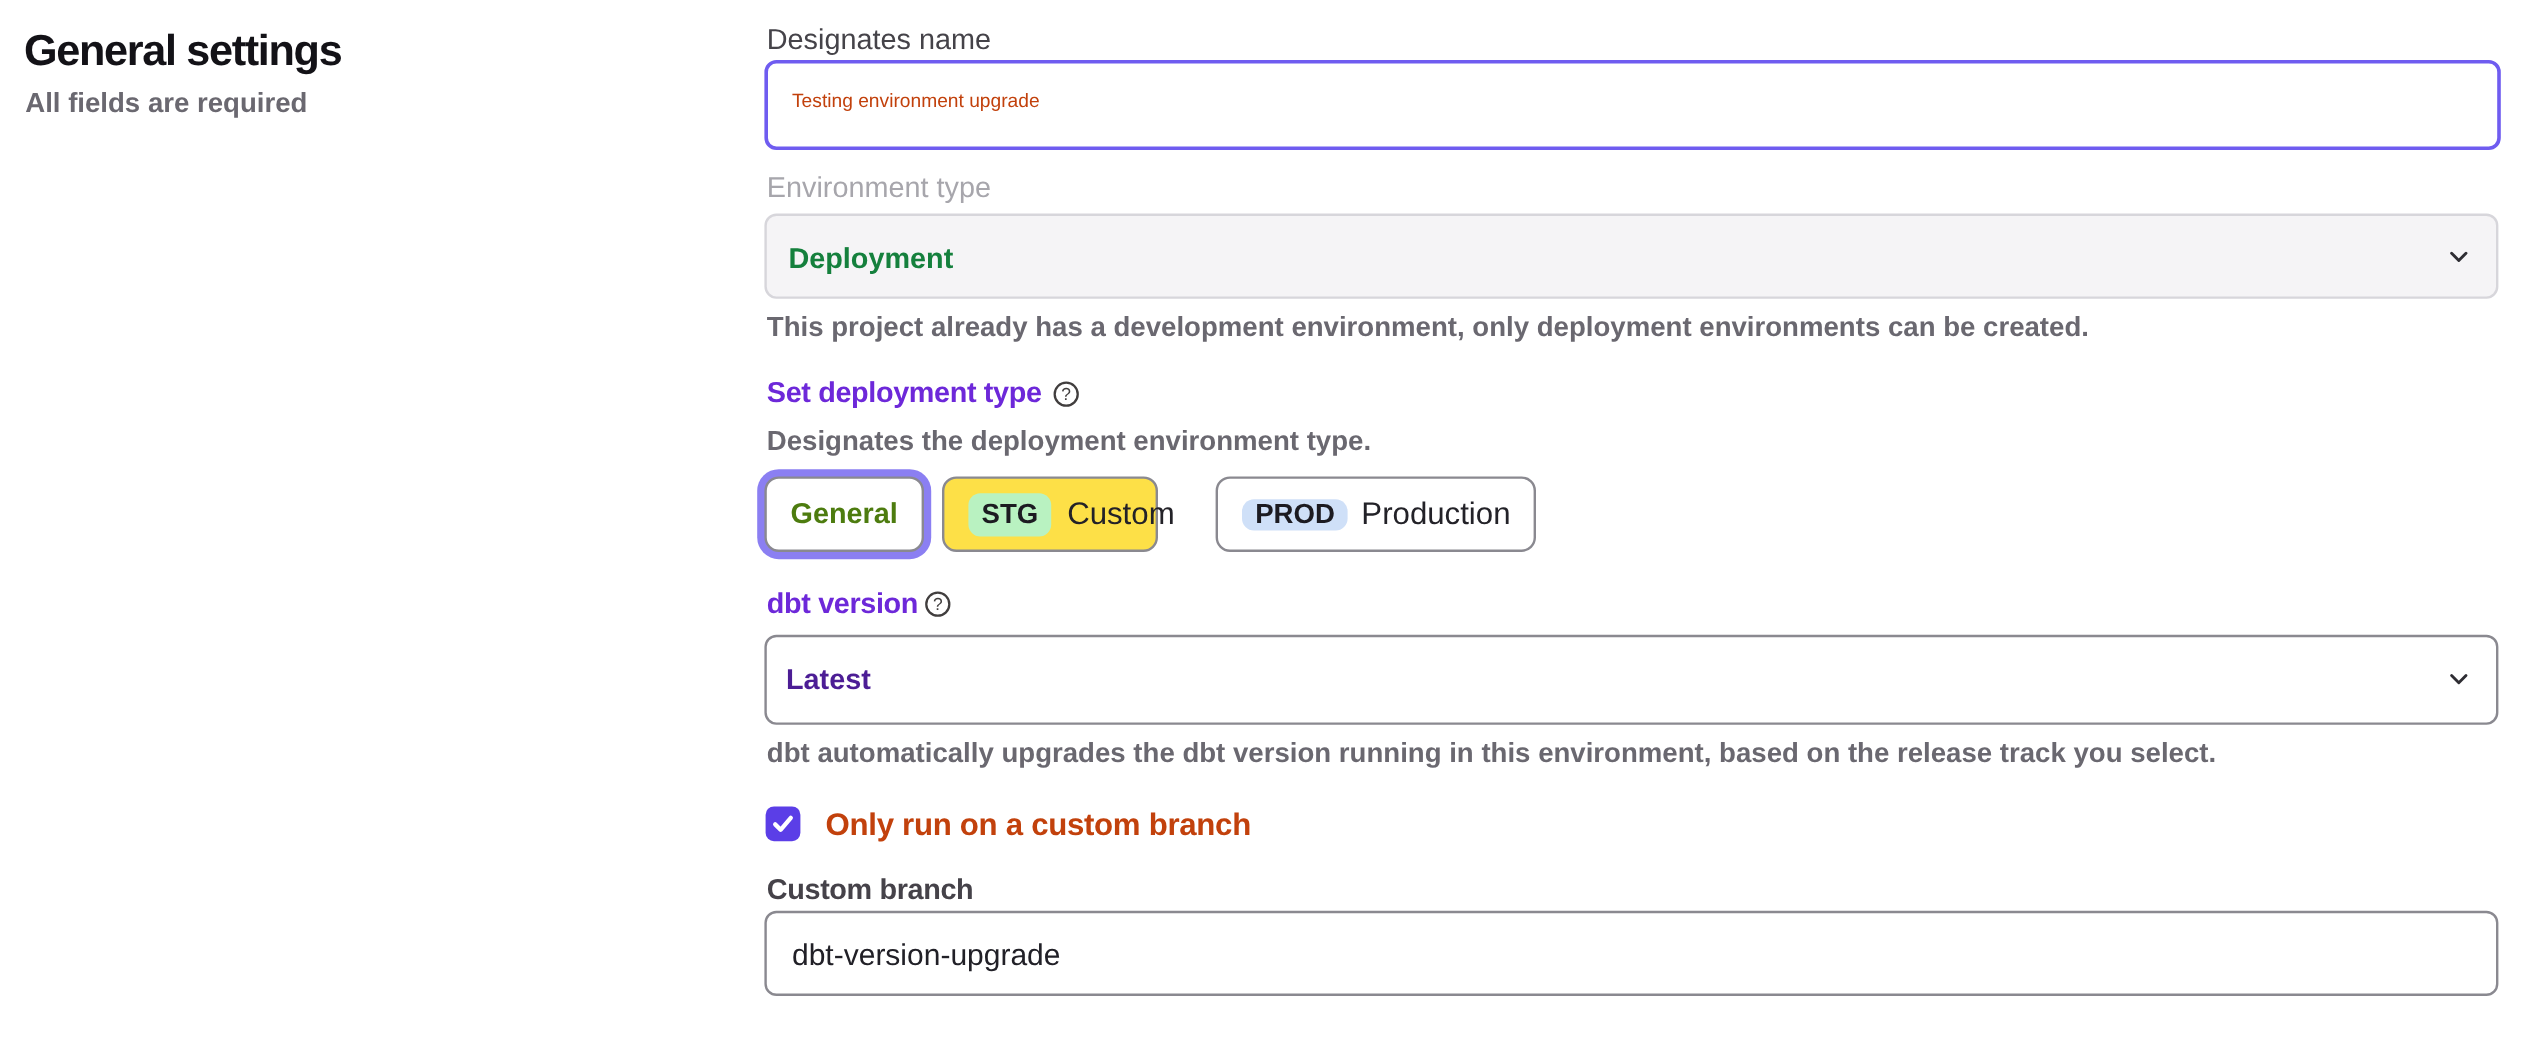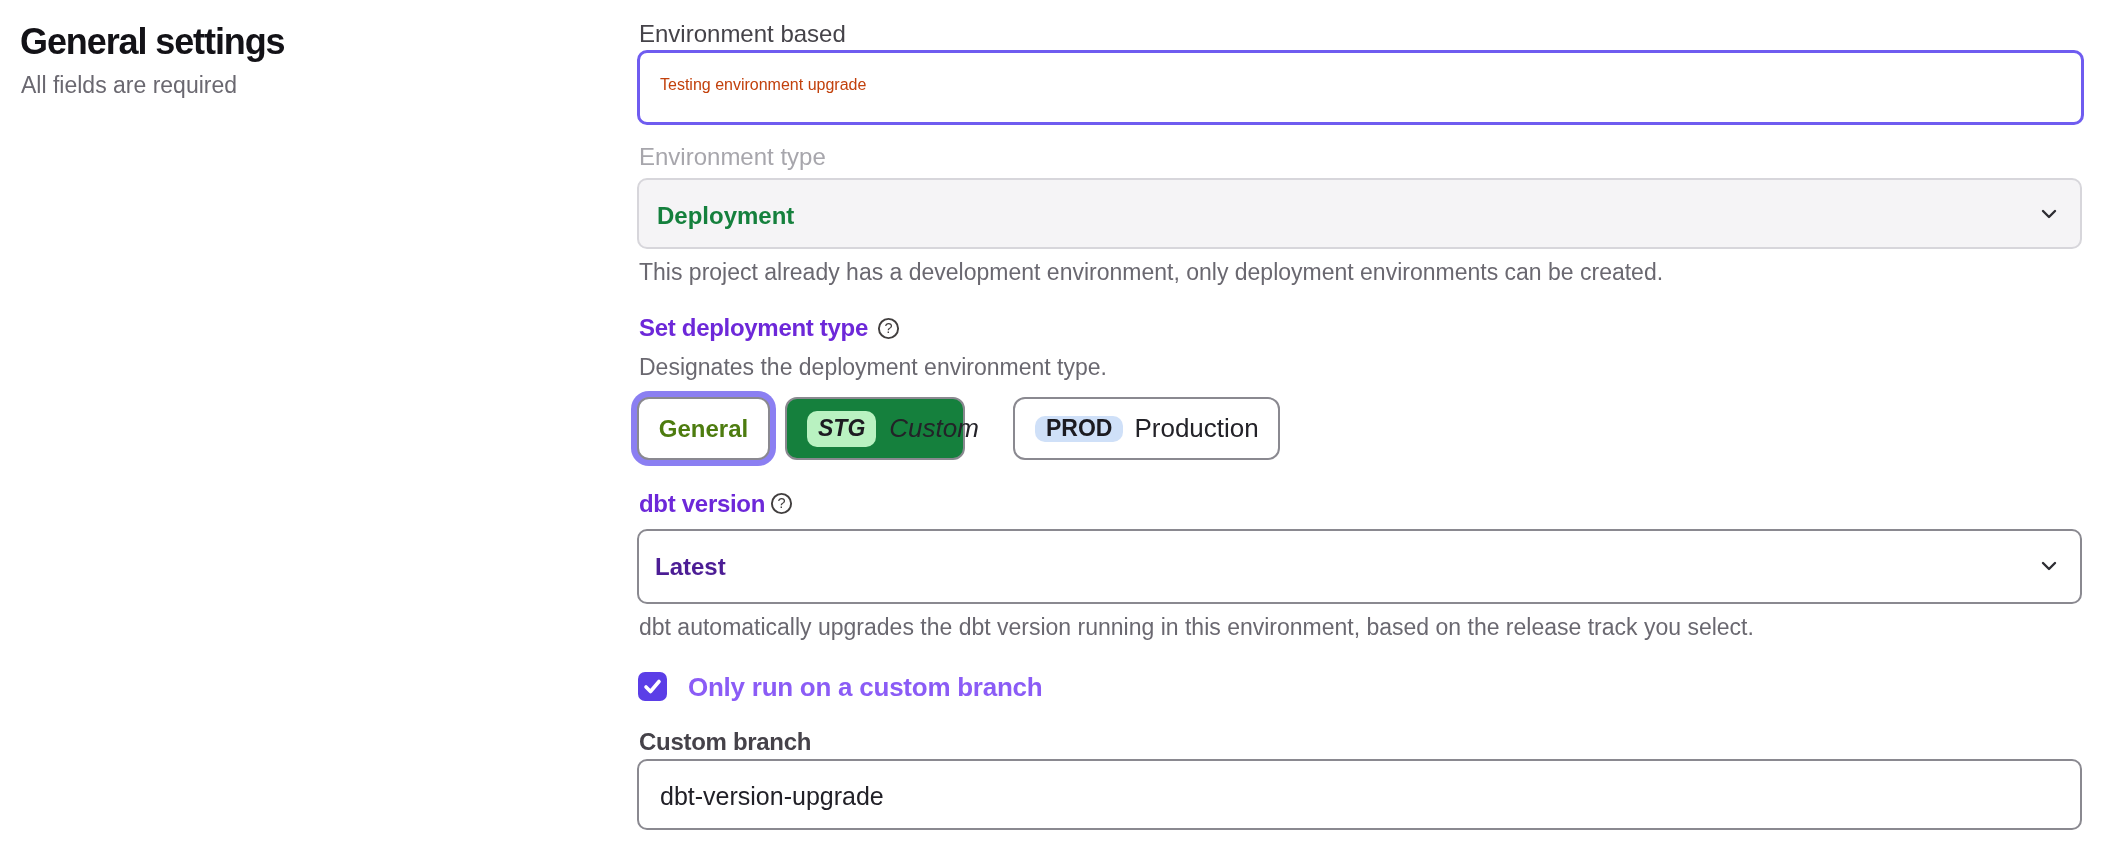--- a/index.html
+++ b/index.html
@@ -1,28 +1,28 @@
 <!DOCTYPE html>
 <html><head>
 <meta charset="utf-8">
 <style>
   * { margin:0; padding:0; box-sizing:border-box; }
   html,body { width:2116px; height:864px; background:#ffffff; font-family:"Liberation Sans", sans-serif; overflow:hidden; }
   .abs { position:absolute; }
   .lab { font-size:24px; font-weight:500; color:#454349; line-height:1; white-space:nowrap; }
-  .help { font-size:23px; font-weight:400; color:#6a6870; line-height:1; white-space:nowrap; }
+  .help { font-size:23px; font-weight:700; color:#6a6870; line-height:1; white-space:nowrap; }
   .boldlab { font-size:24px; font-weight:700; color:#6d28d9; line-height:1; white-space:nowrap; }
 </style>
 </head>
 <body>
 
 <div class="abs" style="left:20px; top:24px; font-size:36px; font-weight:700; color:#131217; line-height:1; letter-spacing:-1.1px;">General settings</div>
 <div class="abs help" style="left:21px; top:74px;">All fields are required</div>
 
-<div class="abs lab" style="left:639px; top:22px;">Environment based</div>
+<div class="abs lab" style="left:639px; top:22px;">Designates name</div>
 <div class="abs" style="left:637px; top:50px; width:1447px; height:75px; border:3px solid #6f5cf0; border-radius:10px; background:#fff;"></div>
 <div class="abs" style="left:660px; top:77px; font-size:16px; color:#c2410c; line-height:1;">Testing environment upgrade</div>
 
 <div class="abs lab" style="left:639px; top:145px; color:#a7a6ac;">Environment type</div>
 <div class="abs" style="left:637px; top:178px; width:1445px; height:71px; background:#f5f4f6; border:2px solid #d7d6db; border-radius:10px;"></div>
 <div class="abs" style="left:657px; top:204px; font-size:24px; font-weight:700; color:#15803d; line-height:1;">Deployment</div>
 <svg class="abs" style="left:2041px; top:209px;" width="16" height="10" viewBox="0 0 16 10">
     <polyline points="2,2 8,8 14,2" fill="none" stroke="#2e2d33" stroke-width="2.4" stroke-linecap="round" stroke-linejoin="round"></polyline>
   </svg>
 <div class="abs help" style="left:639px; top:261px;">This project already has a development environment, only deployment environments can be created.</div>
@@ -30,21 +30,21 @@
 <div class="abs boldlab" style="left:639px; top:316px; letter-spacing:-0.3px;">Set deployment type</div>
 <svg class="abs" style="left:877px; top:317px;" width="23" height="23" viewBox="0 0 23 23">
     <circle cx="11.5" cy="11.5" r="9.6" fill="none" stroke="#413e3e" stroke-width="1.9"></circle>
     <text x="11.5" y="16.4" text-anchor="middle" font-size="14.5" font-weight="400" fill="#413e3e" font-family="Liberation Sans, sans-serif">?</text>
   </svg>
 <div class="abs help" style="left:639px; top:356px;">Designates the deployment environment type.</div>
 
 <div class="abs" style="left:637px; top:397px; width:133px; height:63px; background:#fff; border:2px solid #8a8990; border-radius:12px; box-shadow:0 0 0 6px #8b7ff2;"></div>
 <div class="abs" style="left:637px; top:397px; width:133px; height:63px; display:flex; align-items:center; justify-content:center; font-size:24px; font-weight:700; color:#4d7c0f;">General</div>
 
-<div class="abs" style="left:785px; top:397px; width:180px; height:63px; background:#15803d; border:2px solid #8a8990; border-radius:12px; display:flex; align-items:center;font-style:italic;">
+<div class="abs" style="left:785px; top:397px; width:180px; height:63px; background:#fde047; border:2px solid #8a8990; border-radius:12px; display:flex; align-items:center;">
   <span style="margin-left:20px; background:#b9f2c1; border-radius:10px; height:36px; display:flex; align-items:center; padding:0 11px; font-size:23px; font-weight:700; color:#1c1b21;">STG</span>
   <span style="margin-left:13px; font-size:26px; font-weight:500; color:#232228;">Custom</span>
 </div>
 
 <div class="abs" style="left:1013px; top:397px; width:267px; height:63px; background:#fff; border:2px solid #8a8990; border-radius:12px; display:flex; align-items:center;">
   <span style="margin-left:20px; background:#cfe0f8; border-radius:10px; height:26px; display:flex; align-items:center; padding:0 11px; font-size:23px; font-weight:700; color:#1c1b21;">PROD</span>
   <span style="margin-left:11px; font-size:26px; font-weight:500; color:#232228;">Production</span>
 </div>
 
 <div class="abs boldlab" style="left:639px; top:492px; letter-spacing:-0.3px;">dbt version</div>
@@ -56,17 +56,17 @@
 <div class="abs" style="left:655px; top:555px; font-size:24px; font-weight:700; color:#4c1d95; line-height:1;">Latest</div>
 <svg class="abs" style="left:2041px; top:561px;" width="16" height="10" viewBox="0 0 16 10">
     <polyline points="2,2 8,8 14,2" fill="none" stroke="#2e2d33" stroke-width="2.4" stroke-linecap="round" stroke-linejoin="round"></polyline>
   </svg>
 <div class="abs help" style="left:639px; top:616px;">dbt automatically upgrades the dbt version running in this environment, based on the release track you select.</div>
 
 <div class="abs" style="left:638px; top:672px; width:29px; height:29px; background:#5b3ee7; border-radius:7px;"></div>
 <svg class="abs" style="left:638px; top:672px;" width="29" height="29" viewBox="0 0 29 29">
     <polyline points="8,15 12.5,19.5 21,9.5" fill="none" stroke="#ffffff" stroke-width="3.6" stroke-linecap="round" stroke-linejoin="round"></polyline>
   </svg>
-<div class="abs" style="left:688px; top:674px; font-size:26px; font-weight:600; color:#8b5cf6; line-height:1; letter-spacing:-0.25px;">Only run on a custom branch</div>
+<div class="abs" style="left:688px; top:674px; font-size:26px; font-weight:600; color:#c2410c; line-height:1; letter-spacing:-0.25px;">Only run on a custom branch</div>
 
 <div class="abs" style="left:639px; top:730px; font-size:24px; font-weight:700; color:#454249; line-height:1; letter-spacing:-0.3px;">Custom branch</div>
 <div class="abs" style="left:637px; top:759px; width:1445px; height:71px; background:#fff; border:2px solid #8a8990; border-radius:10px;"></div>
 <div class="abs" style="left:660px; top:784px; font-size:25px; color:#212027; line-height:1;">dbt-version-upgrade</div>
 
 </body></html>

